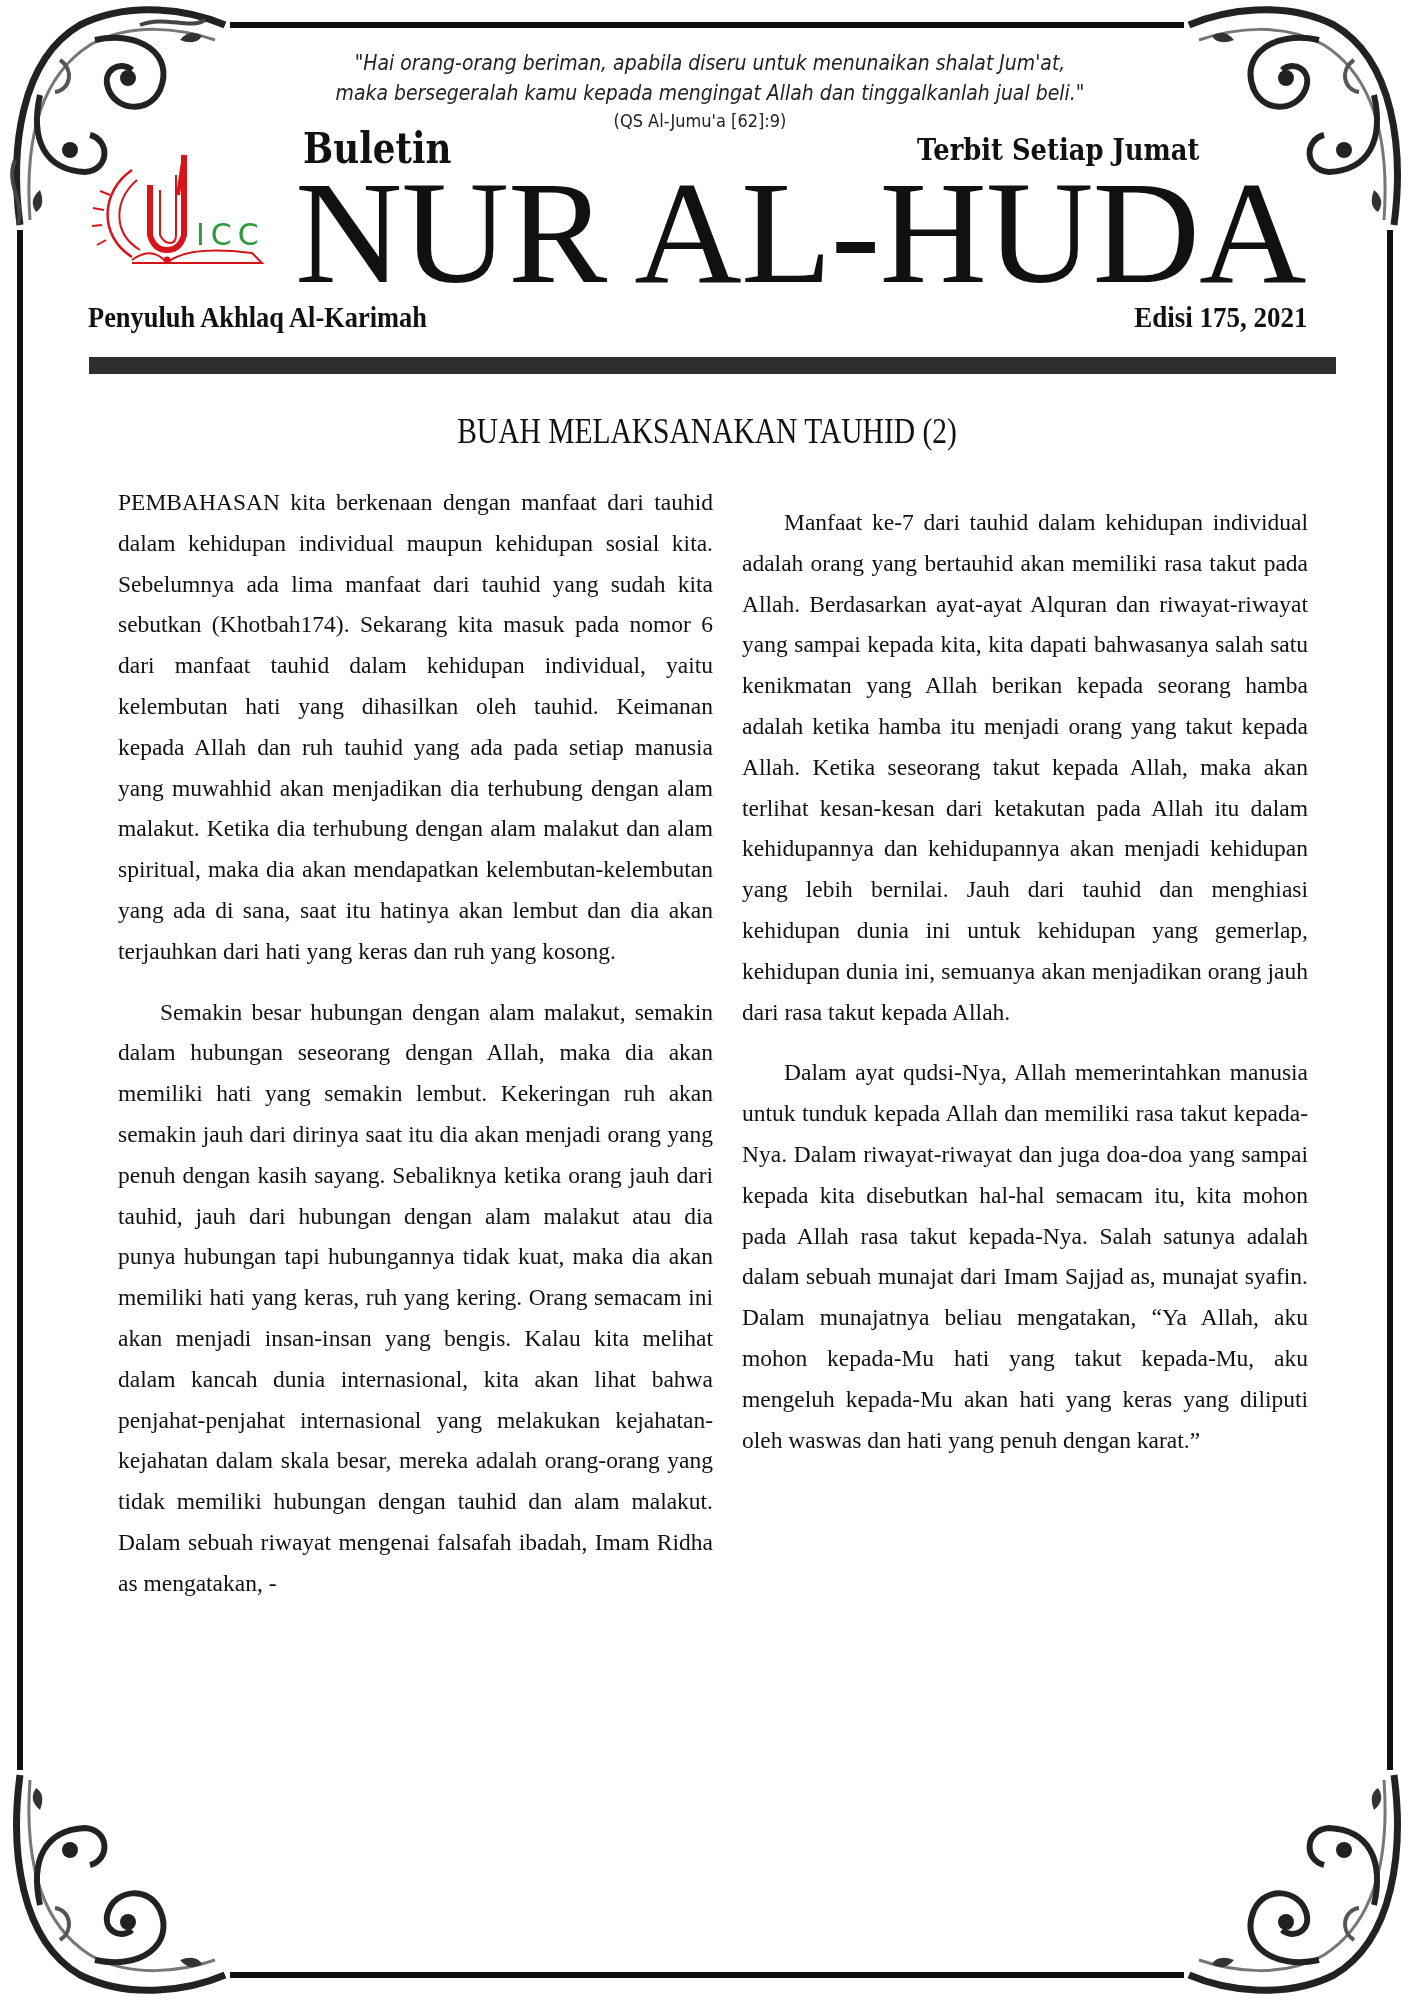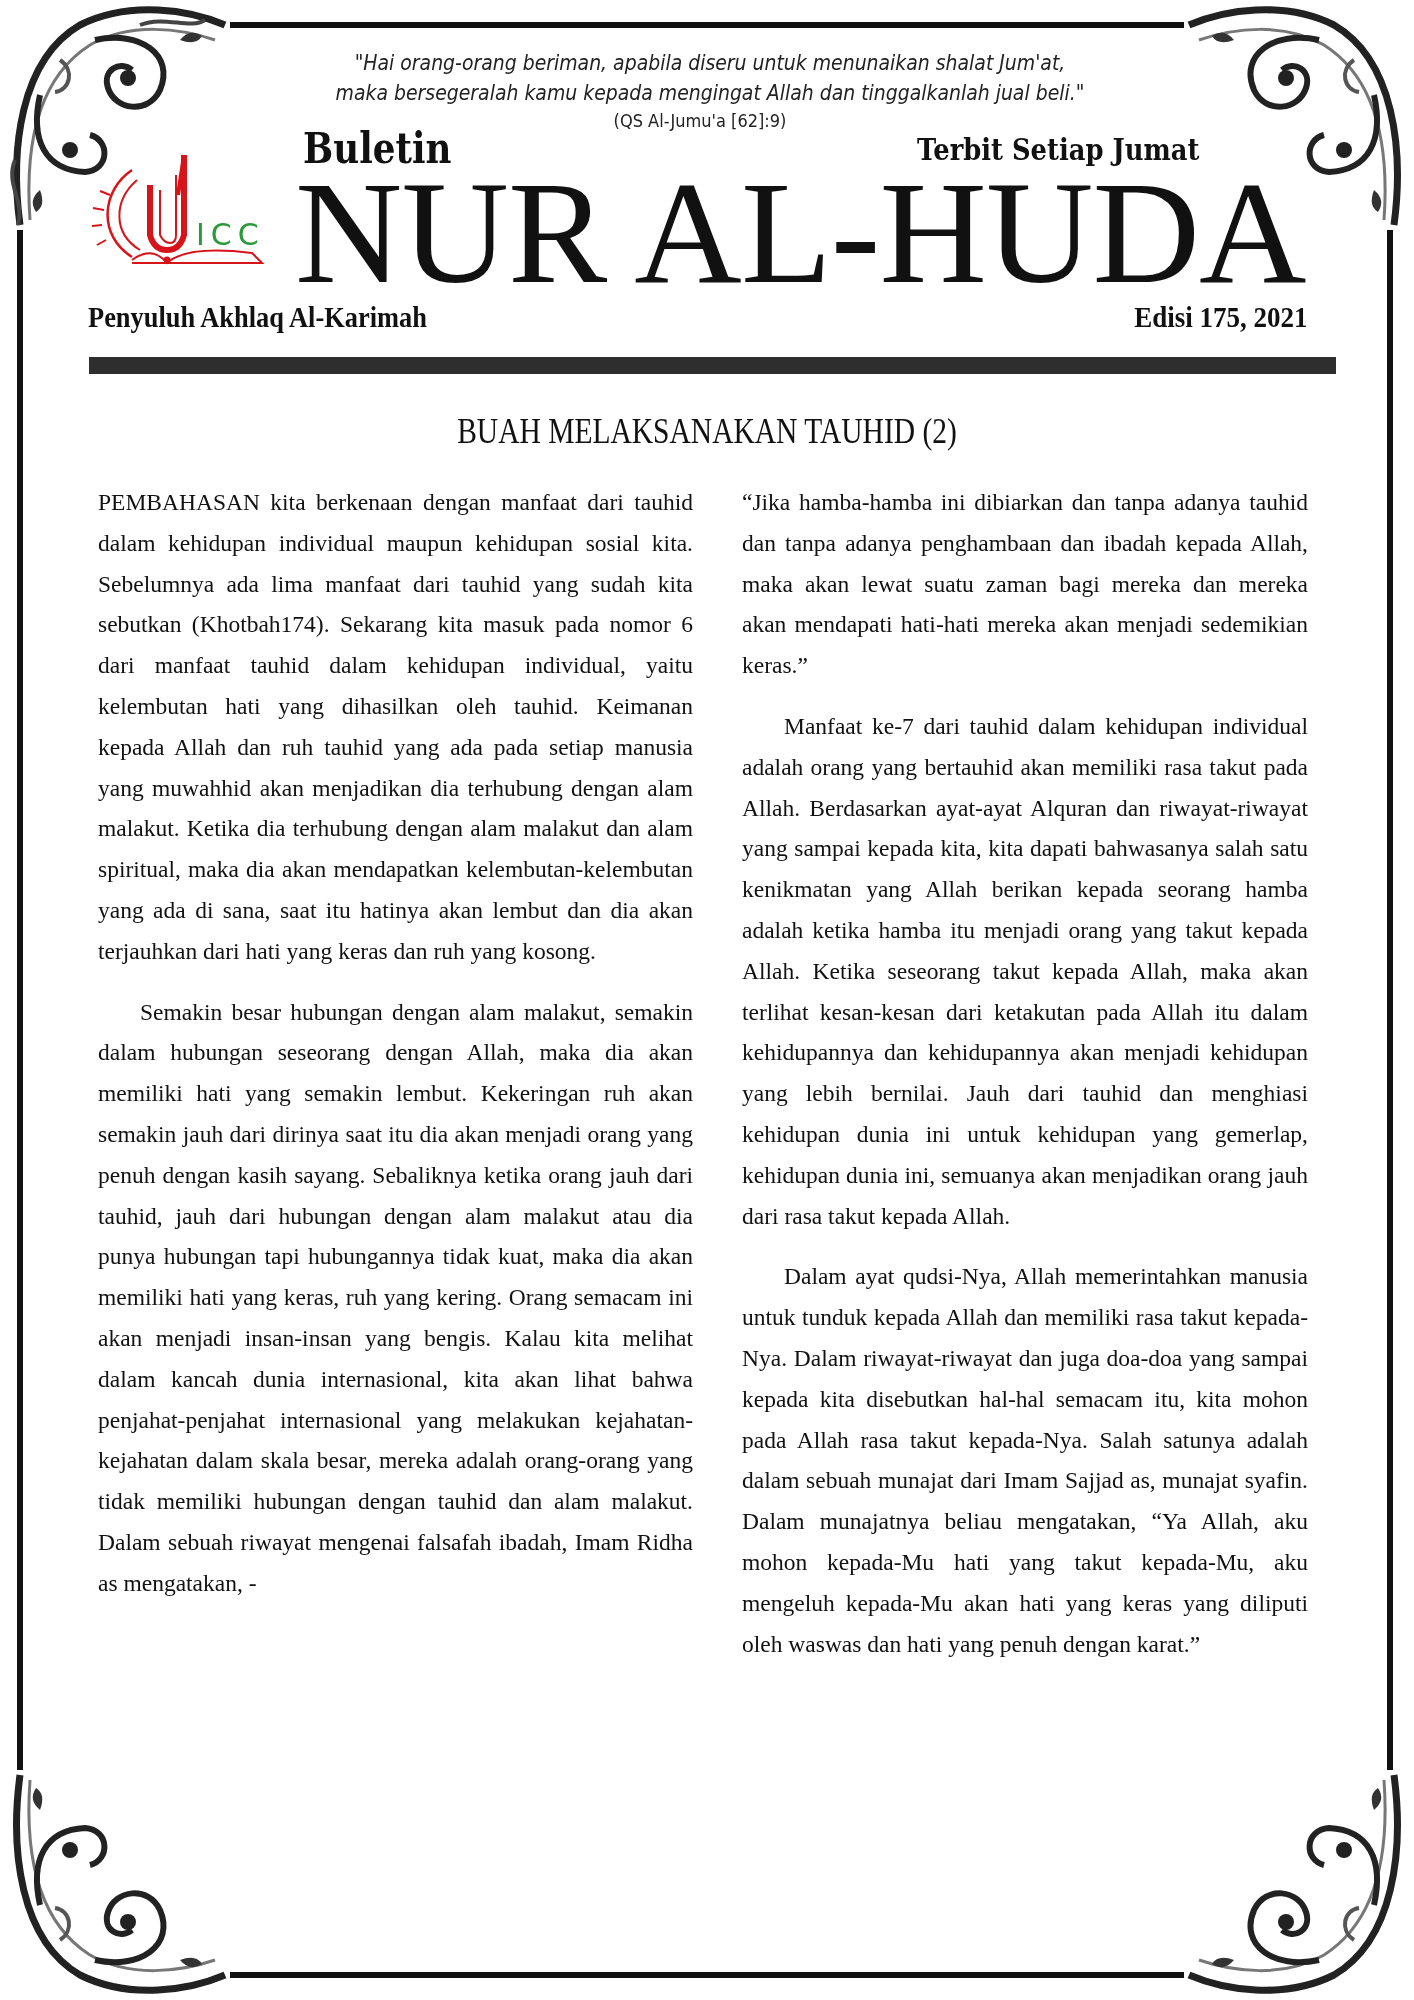--- a/index.html
+++ b/index.html
@@ -26,21 +26,21 @@
   .logo { position:absolute; left:92px; top:145px; width:190px; height:125px; }
   .logo svg { width:100%; height:100%; }
 
   .subtitle-left { position:absolute; left:88px; top:300px; font-family:"Liberation Serif", serif; font-weight:bold; font-size:30px; transform:scaleX(0.88); transform-origin:left; }
   .subtitle-right { position:absolute; right:106px; top:300px; font-family:"Liberation Serif", serif; font-weight:bold; font-size:30px; transform:scaleX(0.9); transform-origin:right; }
   .rule { position:absolute; left:89px; top:357px; width:1247px; height:17px; background:#2e2e2e; }
 
   .article-title { position:absolute; left:0; width:1414px; top:410px; text-align:center; font-family:"Liberation Serif", serif; font-size:36px; transform:scaleX(0.82); transform-origin:center; }
 
   .col { position:absolute; top:482px; width:595px; font-family:"Liberation Serif", serif; font-size:23.5px; line-height:40.8px; text-align:justify; color:#111; }
-  .col.left { left:98px; }
+  .col.left { left:118px; }
   .col.right { left:742px; width:566px; }
   .col p { margin:0; }
   .col p.indent { text-indent:42px; margin-top:20px; }
 </style>
 </head>
 <body>
 
 <div class="frame"></div>
 
 <div class="corner tl">
@@ -131,16 +131,15 @@
 <div class="rule"></div>
 
 <div class="article-title">BUAH MELAKSANAKAN TAUHID (2)</div>
 
 <div class="col left">
   <p>PEMBAHASAN kita berkenaan dengan manfaat dari tauhid dalam kehidupan individual maupun kehidupan sosial kita. Sebelumnya ada lima manfaat dari tauhid yang sudah kita sebutkan (Khotbah174). Sekarang kita masuk pada nomor 6 dari manfaat tauhid dalam kehidupan individual, yaitu kelembutan hati yang dihasilkan oleh tauhid. Keimanan kepada Allah dan ruh tauhid yang ada pada setiap manusia yang muwahhid akan menjadikan dia terhubung dengan alam malakut. Ketika dia terhubung dengan alam malakut dan alam spiritual, maka dia akan mendapatkan kelembutan-kelembutan yang ada di sana, saat itu hatinya akan lembut dan dia akan terjauhkan dari hati yang keras dan ruh yang kosong.</p>
   <p class="indent">Semakin besar hubungan dengan alam malakut, semakin dalam hubungan seseorang dengan Allah, maka dia akan memiliki hati yang semakin lembut. Kekeringan ruh akan semakin jauh dari dirinya saat itu dia akan menjadi orang yang penuh dengan kasih sayang. Sebaliknya ketika orang jauh dari tauhid, jauh dari hubungan dengan alam malakut atau dia punya hubungan tapi hubungannya tidak kuat, maka dia akan memiliki hati yang keras, ruh yang kering. Orang semacam ini akan menjadi insan-insan yang bengis. Kalau kita melihat dalam kancah dunia internasional,  kita akan lihat bahwa penjahat-penjahat internasional yang melakukan kejahatan-kejahatan dalam skala besar, mereka adalah orang-orang yang tidak memiliki hubungan dengan tauhid dan alam malakut. Dalam sebuah riwayat mengenai falsafah ibadah, Imam Ridha as mengatakan, -</p>
 </div>
 
 <div class="col right">
-  <p>“Jika hamba-hamba ini dibiarkan dan tanpa adanya tauhid dan tanpa adanya penghambaan dan ibadah kepada Allah, maka akan lewat suatu zaman bagi mereka dan mereka akan mendapati hati-hati mereka akan menjadi sedemikian keras.”</p>
   <p class="indent">Manfaat ke-7 dari tauhid dalam kehidupan individual adalah orang yang bertauhid akan memiliki rasa takut pada Allah. Berdasarkan ayat-ayat Alquran dan riwayat-riwayat yang sampai kepada kita, kita dapati bahwasanya salah satu kenikmatan yang Allah berikan kepada seorang hamba adalah ketika hamba itu menjadi orang yang takut kepada Allah. Ketika seseorang takut kepada Allah, maka akan terlihat kesan-kesan dari ketakutan pada Allah itu dalam kehidupannya dan kehidupannya akan menjadi kehidupan yang lebih bernilai. Jauh dari tauhid dan menghiasi kehidupan dunia ini untuk kehidupan yang gemerlap, kehidupan dunia ini, semuanya akan menjadikan orang jauh dari rasa takut kepada Allah.</p>
   <p class="indent">Dalam ayat qudsi-Nya, Allah memerintahkan manusia untuk tunduk kepada Allah dan memiliki rasa takut kepada-Nya. Dalam riwayat-riwayat dan juga doa-doa yang sampai kepada kita disebutkan hal-hal semacam itu, kita mohon pada Allah rasa takut kepada-Nya. Salah satunya adalah dalam sebuah munajat dari Imam Sajjad as, munajat syafin. Dalam munajatnya beliau mengatakan, “Ya Allah, aku mohon kepada-Mu hati yang takut kepada-Mu, aku mengeluh kepada-Mu akan hati yang keras yang diliputi oleh waswas dan hati yang penuh dengan karat.”</p>
 </div>
 
 </body></html>

